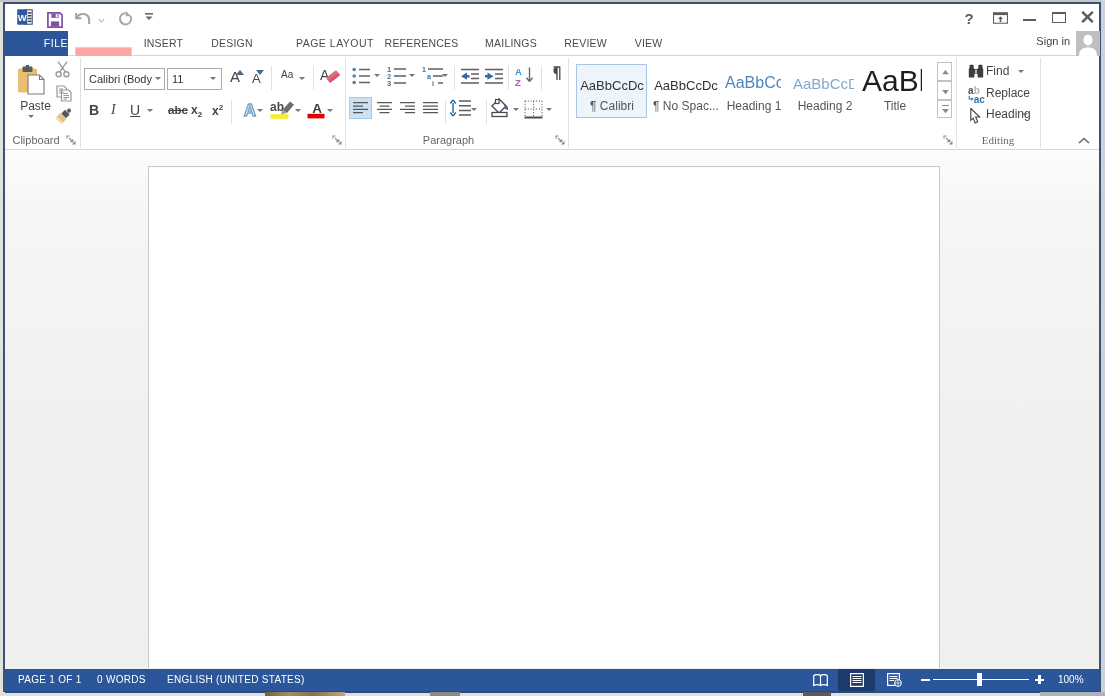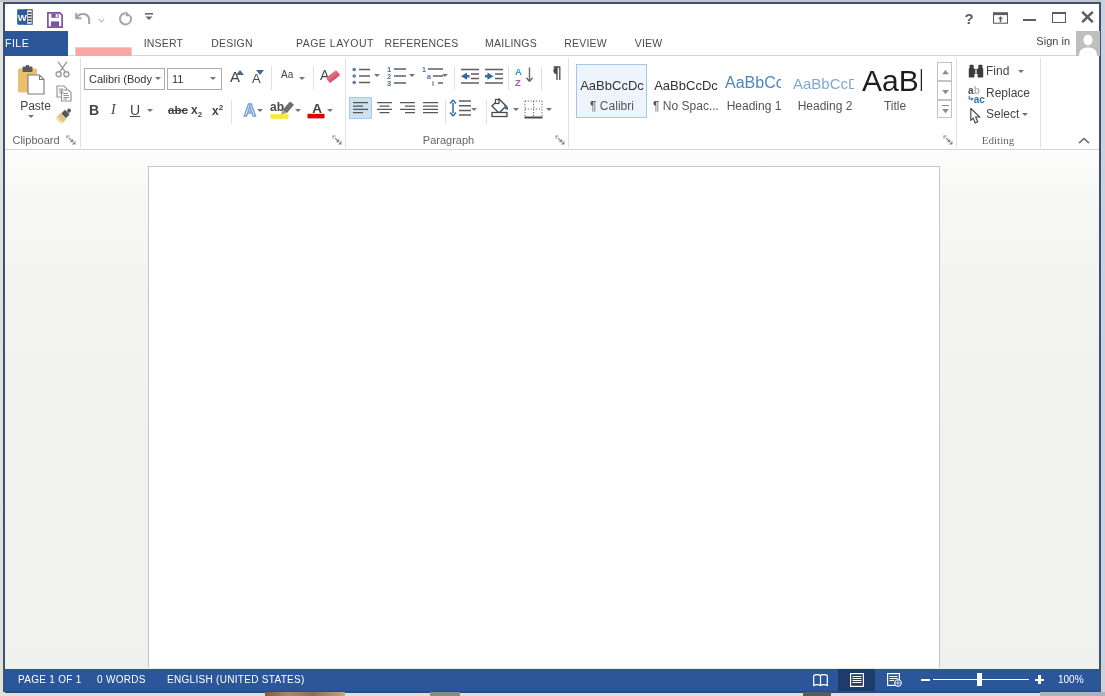--- a/index.html
+++ b/index.html
@@ -83,21 +83,21 @@
 
   <div class="abs" style="left:1047px;top:7.5px;width:14px;height:11px;border:1.4px solid #5C5C5C;border-top-width:2.8px;"></div>
 
   <svg class="abs" style="left:1075px;top:7px;" width="15" height="12" viewBox="0 0 15 12">
     <path d="M2.2 0.8 L12.8 11.2 M12.8 0.8 L2.2 11.2" stroke="#5C5C5C" stroke-width="2.4"></path>
   </svg>
 </div>
 <div id="tabrow" class="abs" style="left:5px;top:31px;width:1094px;height:25px;background:#fff;">
   <div class="abs" style="left:0;bottom:0;width:1094px;height:1px;background:#D5D5D5;"></div>
   <div class="abs" style="left:0;top:0;width:63px;height:25px;background:#2B579A;color:#fff;
-       font-size:10.5px;text-align:left;line-height:25px;letter-spacing:0.5px;">FILE</div>
+       font-size:10.5px;text-align:right;line-height:25px;letter-spacing:0.5px;">FILE</div>
   <div class="abs" style="left:70px;top:16px;width:57px;height:26px;background:#fca5a5;border:1px solid #D5D5D5;
        border-bottom:none;color:#2B579A;font-size:10.5px;text-align:center;line-height:25px;letter-spacing:0.5px;">HOME</div>
   <div class="tabtx" style="left:158.4px;">INSERT</div>
   <div class="tabtx" style="left:227px;">DESIGN</div>
   <div class="tabtx" style="left:330px;letter-spacing:0.5px;text-align:center;">PAGE LAYOUT</div>
   <div class="tabtx" style="left:416.5px;">REFERENCES</div>
   <div class="tabtx" style="left:506px;">MAILINGS</div>
   <div class="tabtx" style="left:580.5px;">REVIEW</div>
   <div class="tabtx" style="left:643.5px;">VIEW</div>
   <div class="abs" style="left:1025px;top:4px;width:40px;text-align:right;font-size:11px;color:#444;">Sign in</div>
@@ -368,21 +368,21 @@
     <text x="0" y="8" font-size="10" font-weight="bold" fill="#4F4F4F" font-family="Liberation Sans">a</text>
     <text x="5.8" y="8" font-size="10" font-weight="bold" fill="#B3B3B3" font-family="Liberation Sans">b</text>
     <text x="5.8" y="16.8" font-size="10" font-weight="bold" fill="#2E74B5" font-family="Liberation Sans">ac</text>
     <path d="M1.2 9.8 V13 H3.4" stroke="#2E74B5" stroke-width="1.1" fill="none"></path>
     <path d="M3.2 11.2 L5.8 13 L3.2 14.8 Z" fill="#2E74B5"></path>
   </svg>
   <div class="rbtx" style="left:981px;top:29.5px;">Replace</div>
   <svg class="abs" style="left:965px;top:51.5px;" width="11" height="16" viewBox="0 0 11 16">
     <path d="M0.8 0.5 L9.8 9 H5.6 L7.7 13.8 L5.2 14.9 L3.2 10.1 L0.8 12.3 Z" fill="#fff" stroke="#3F3F3F" stroke-width="1.1"></path>
   </svg>
-  <div class="rbtx" style="left:981px;top:51px;">Select</div>
+  <div class="rbtx" style="left:981px;top:51px;">Heading</div>
   <div class="dd" style="left:1016.5px;top:57px;"></div>
   <div class="glabel" style="left:951px;width:84px;font-family:Liberation Serif, serif;">Editing</div>
   <svg class="abs" style="left:1072px;top:80px;" width="14" height="9" viewBox="0 0 14 9">
       <path d="M2 7 L7 2.5 L12 7" fill="none" stroke="#666" stroke-width="1.6"></path>
     </svg>
 </div>
 <div id="docarea" class="abs" style="left:5px;top:151px;width:1094px;height:517px;
      background:linear-gradient(180deg,#FCFCFB 0px,#F6F6F4 60px,#F1F1EF 250px,#F0F0EE 517px);">
   <div class="abs" style="left:143px;top:15px;width:792px;height:502px;background:#fff;border:1px solid #C6C6C6;border-bottom:none;"></div>
 </div>

